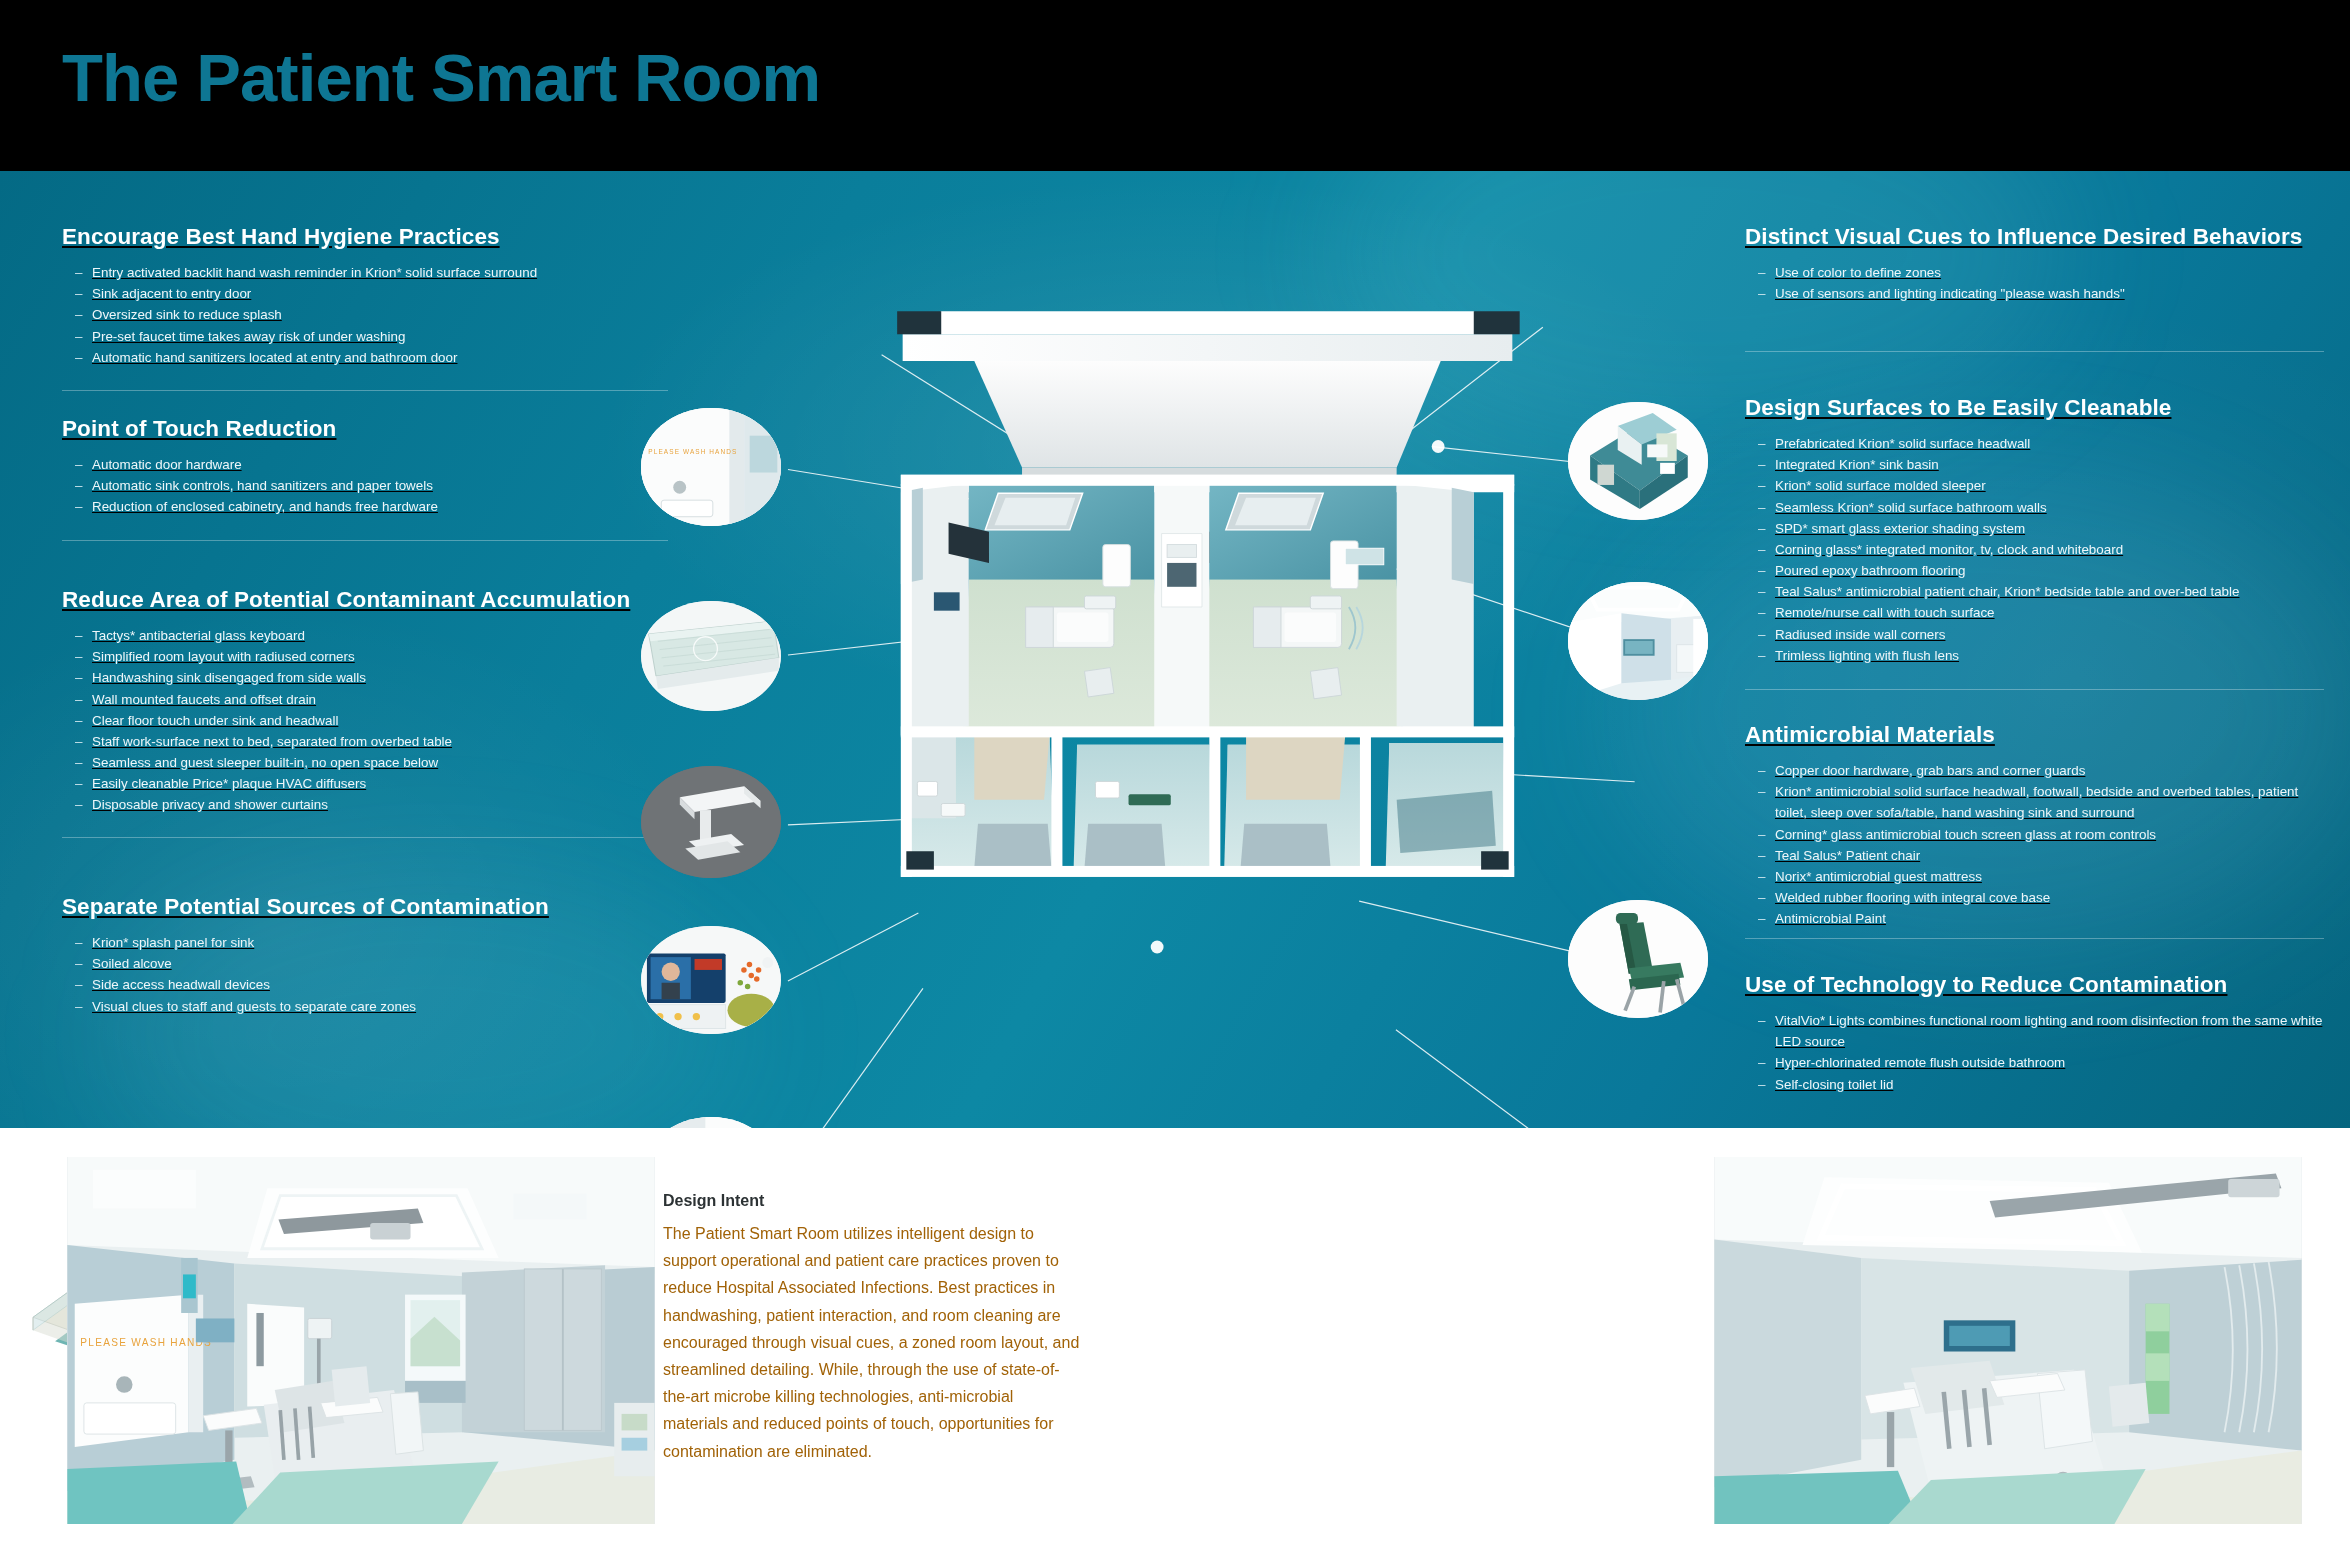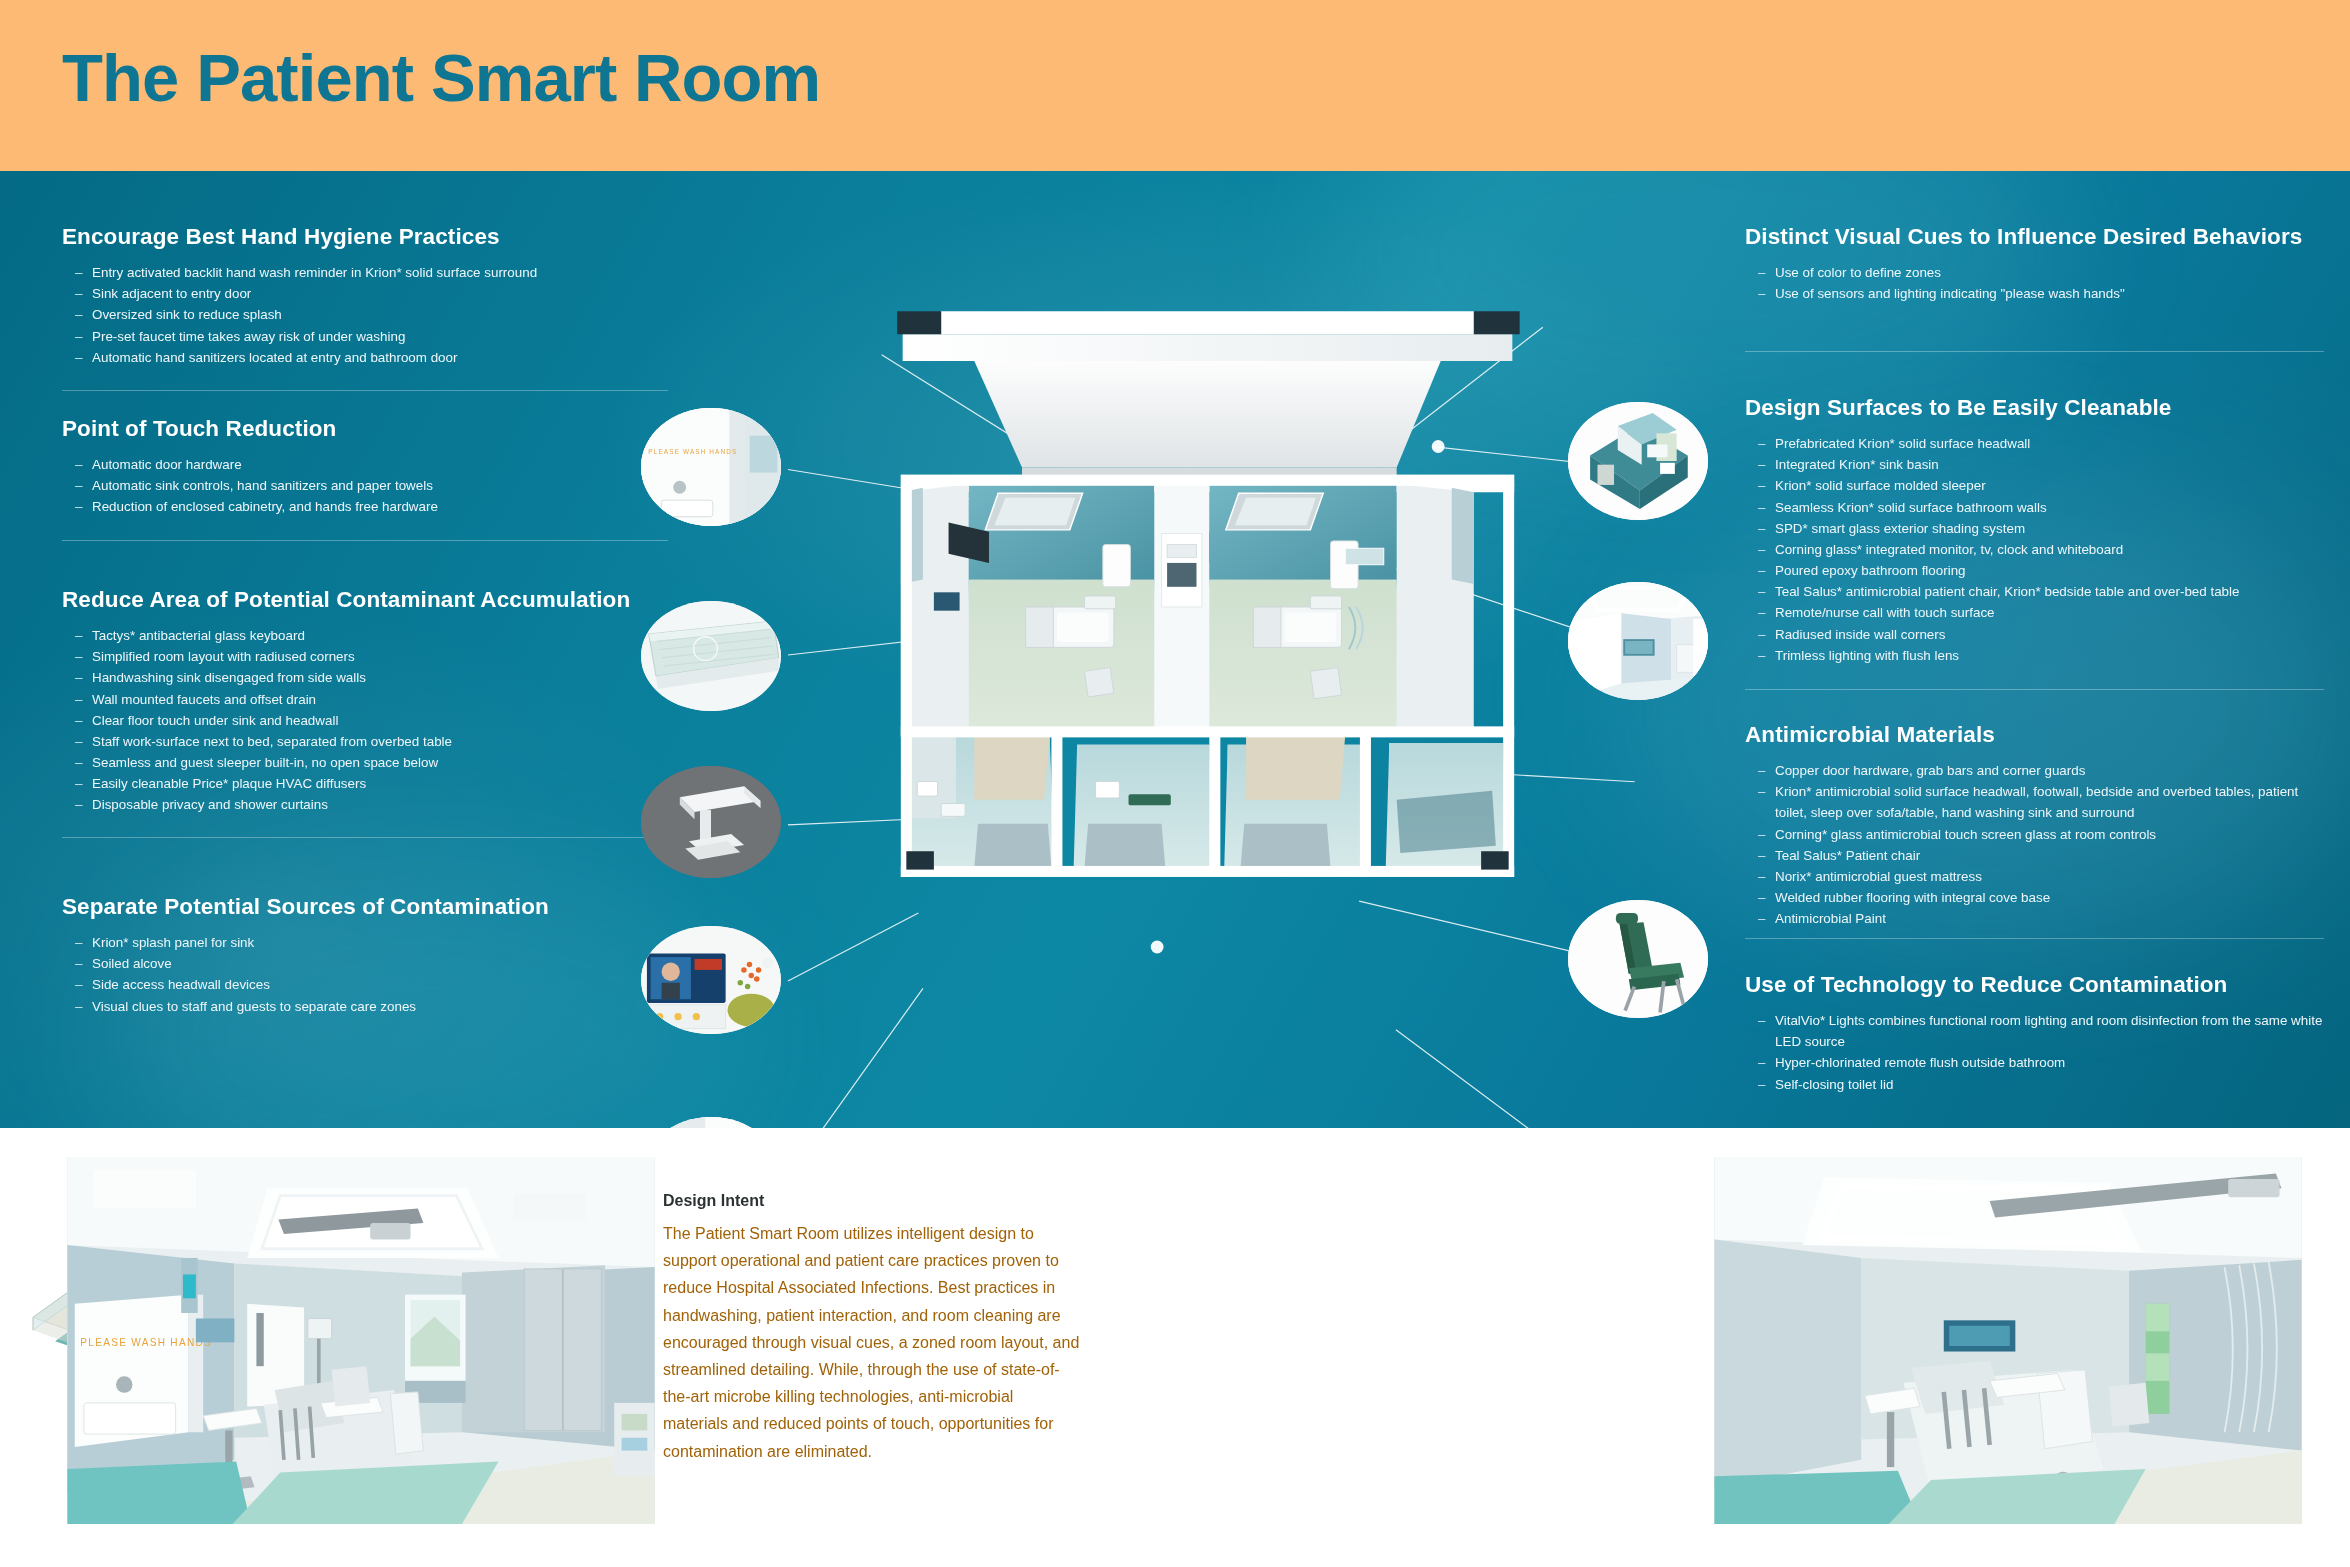--- a/index.html
+++ b/index.html
@@ -7,21 +7,21 @@
   body {
     font-family:"Liberation Sans", sans-serif;
     background:#ffffff;
     overflow:hidden;
     position:relative;
   }
 
   
   #titlebar {
     position:absolute; left:0; top:0; width:2351px; height:171px;
-    background:#fdba74;
+    background:#000000;
   }
   #page-title {
     position:absolute; left:62px; top:39px;
     font-size:67px; font-weight:bold; letter-spacing:-0.9px;
     color:#0e7693;
     font-family:"Liberation Sans", sans-serif;
   }
 
   
   #teal-panel {
@@ -39,21 +39,21 @@
   }
   .soft1 { left:1332px; top:-110px; width:735px; height:386px; background:rgba(120,215,235,0.13); }
   .soft2 { left:1607px; top:303px; width:753px; height:478px; background:rgba(130,220,240,0.10); }
   .soft3 { left:110px;  top:698px; width:643px; height:331px; background:rgba(140,225,240,0.08); }
 
   
   .col { position:absolute; top:0; }
   #col-left  { left:62px;  width:606px; }
   #col-right { left:1745px; width:579px; }
 
-  .block { position:absolute; }
+  .block { position:absolute;text-decoration:underline; }
   .block h2 {
     font-size:22.5px; font-weight:bold; color:#ffffff;
     letter-spacing:0.1px; margin-bottom:12px; white-space:nowrap;
   }
   .block ul { list-style:none; }
   .block li {
     position:relative; padding-left:30px;
     font-size:13.4px; line-height:1.58; color:#eef7fa;
     font-weight:400;
   }

